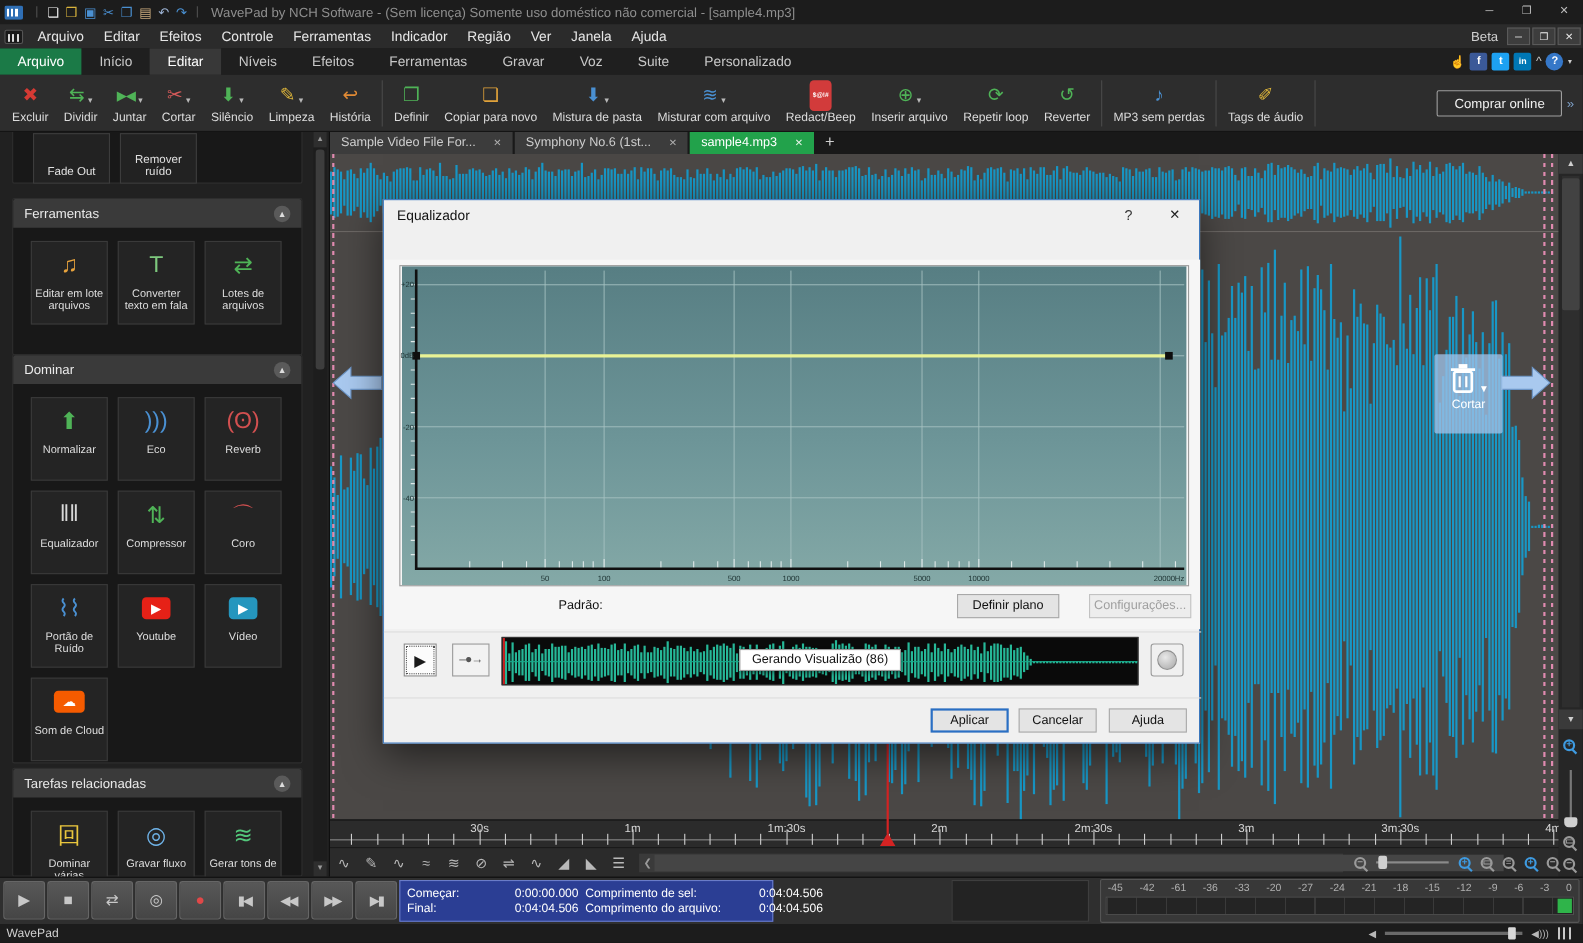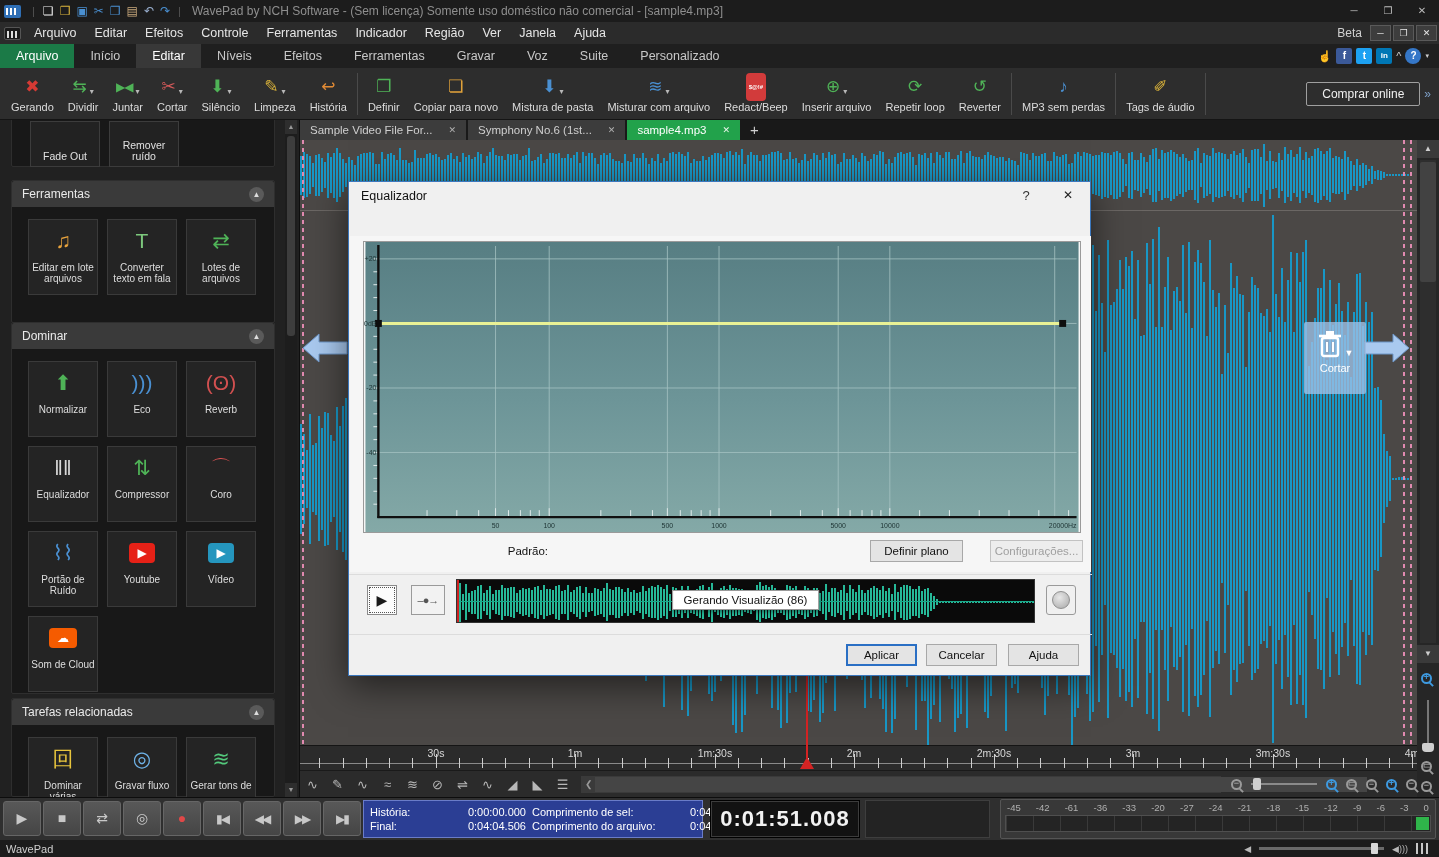--- a/index.html
+++ b/index.html
@@ -251,21 +251,21 @@
       <span class="schip round" style="background:#3577c8">?</span>
       <span class="sglyph" style="font-size:7px">▾</span>
     </span>
   </div>
 
   <div class="ribbonbar" id="ribbon-buttons">
       <div class="tbtn">
         <div class="tbtn-ico">
           <span style="color: rgb(214, 58, 52);">✖</span>
         </div>
-        <div class="tbtn-label">Gerando</div>
+        <div class="tbtn-label">Excluir</div>
       </div>
       <div class="tbtn">
         <div class="tbtn-ico">
           <span style="color: rgb(79, 179, 87);">⇆</span>
           <span class="caret">▾</span>
         </div>
         <div class="tbtn-label">Dividir</div>
       </div>
       <div class="tbtn">
         <div class="tbtn-ico">
@@ -1409,30 +1409,29 @@
         </span>
       <span class="mag">
           <span class="inner">−</span>
         </span>
     </div>
   </div>
 
   <div class="transport">
     <span id="transport-buttons"><span class="tpbtn" style="left: 3px;"><span>▶</span></span><span class="tpbtn" style="left: 43px;"><span>■</span></span><span class="tpbtn" style="left: 83px;"><span>⇄</span></span><span class="tpbtn" style="left: 123px;"><span>◎</span></span><span class="tpbtn" style="left: 163px;"><span style="color: rgb(224, 72, 72);">●</span></span><span class="tpbtn" style="left: 203px;"><span class="sm">▮◀</span></span><span class="tpbtn" style="left: 243px;"><span class="sm">◀◀</span></span><span class="tpbtn" style="left: 283px;"><span class="sm">▶▶</span></span><span class="tpbtn" style="left: 323px;"><span class="sm">▶▮</span></span></span>
     <div class="infopanel" id="info-panel">
-        <span>História:</span>
+        <span>Começar:</span>
         <span class="v">0:00:00.000</span>
         <span>Comprimento de sel:</span>
         <span class="v">0:04:04.506</span>
         <span>Final:</span>
         <span class="v">0:04:04.506</span>
         <span>Comprimento do arquivo:</span>
         <span class="v">0:04:04.506</span>
       </div>
-    <div class="timebig">0:01:51.008</div>
     <div class="sparepanel"></div>
     <div class="meter">
       <div class="meter-labels" id="meter-labels">
           <span>-45</span>
           <span>-42</span>
           <span>-61</span>
           <span>-36</span>
           <span>-33</span>
           <span>-20</span>
           <span>-27</span>

